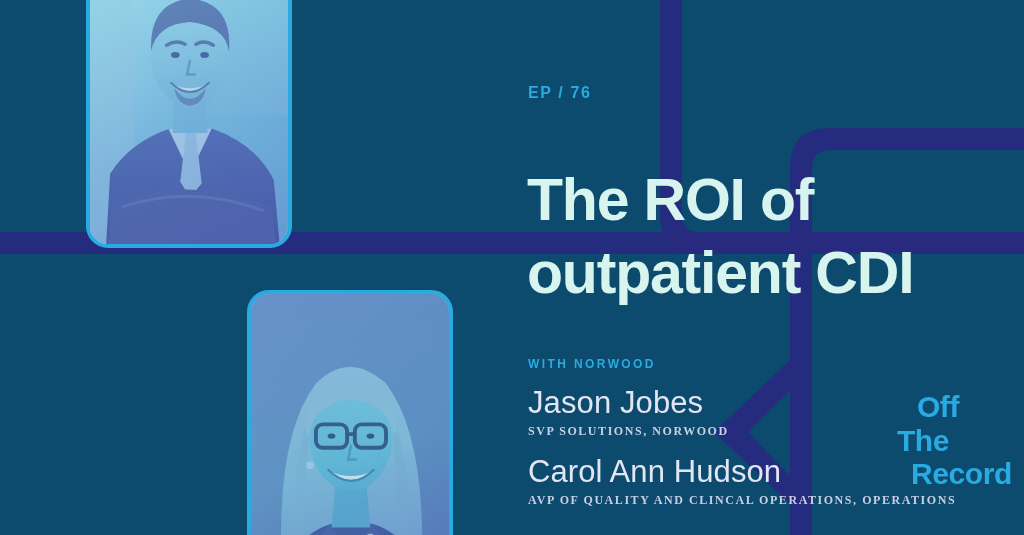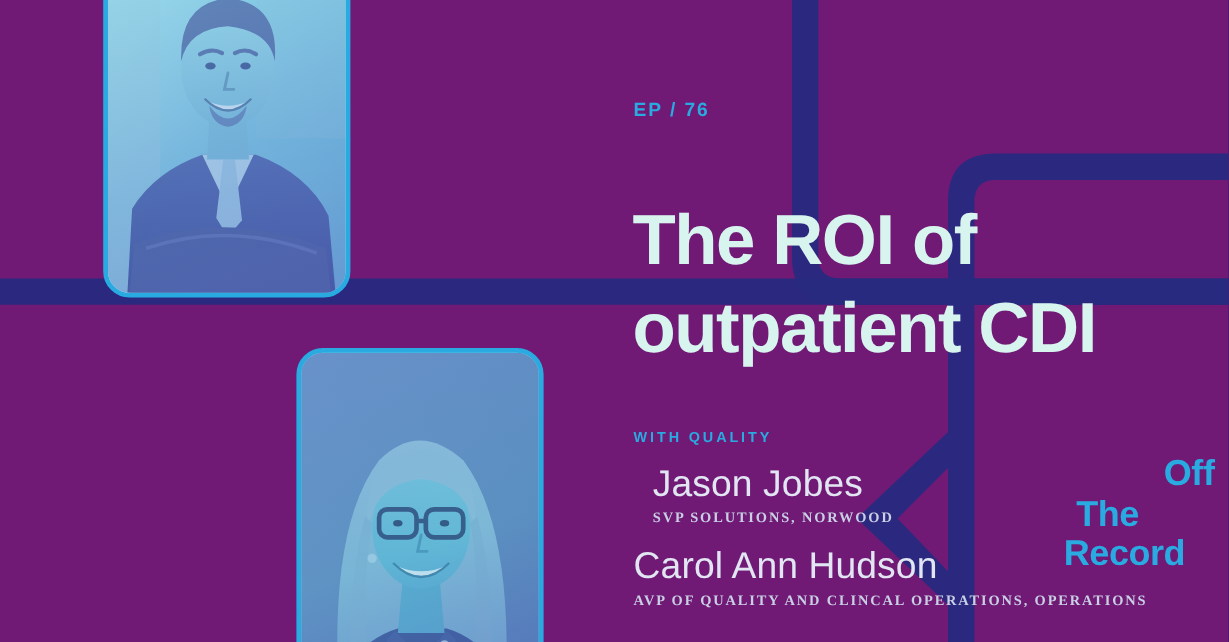--- a/index.html
+++ b/index.html
@@ -9,21 +9,21 @@
   }
   body {
     font-family: "Liberation Sans", sans-serif;
   }
 
   #poster {
     position: relative;
     width: 1024px;
     height: 535px;
     overflow: hidden;
-    background: #701a75;
+    background: #0c4a6e;
     user-select: none;
   }
 
   
   .bg-layer {
     position: absolute;
     inset: 0;
     overflow: hidden;
     pointer-events: none;
   }
@@ -104,21 +104,21 @@
     position: absolute;
     left: 0;
     top: 357px;
     font-size: 12px;
     font-weight: 700;
     letter-spacing: 2.4px;
     color: #29abe2;
   }
 
   .guest { position: absolute; left: 0; }
-  .guest-1 { top: 386px; margin-left: 16px; }
+  .guest-1 { top: 386px; }
   .guest-2 { top: 455px; }
   .guest-name {
     display: block;
     font-size: 31px;
     font-weight: 400;
     letter-spacing: 0.1px;
     color: #e2e5f2;
     line-height: 1.1;
   }
   .guest-role {
@@ -136,23 +136,23 @@
     position: absolute;
     left: 862px;
     top: 378px;
     width: 150px;
     color: #29abe2;
     font-weight: 700;
     font-size: 30px;
     line-height: 1.12;
     letter-spacing: -0.4px;
   }
-  .logo-off    { display: block; text-align: right; padding-left: 2px; }
+  .logo-off    { display: block; text-align: center; padding-left: 2px; margin-top: 12px; }
   .logo-the    { display: block; text-align: center; padding-right: 28px; }
-  .logo-record { display: block; text-align: center; padding-left: 0px; }
+  .logo-record { display: block; text-align: right; padding-left: 0px; }
 </style>
 </head>
 <body>
 
 <div id="poster">
 
   <div class="bg-layer">
     <svg viewBox="0 0 1024 535" xmlns="http://www.w3.org/2000/svg" aria-hidden="true">
       <defs>
         <clipPath id="posterClip">
@@ -308,21 +308,21 @@
 
   <div class="content">
 
     <div class="ep-label">EP / 76</div>
 
     <h1 class="title">
       <span class="title-line">The ROI of</span>
       <span class="title-line">outpatient CDI</span>
     </h1>
 
-    <div class="with-guests">WITH QUALITY</div>
+    <div class="with-guests">WITH NORWOOD</div>
 
     <div class="guest guest-1">
       <span class="guest-name">Jason Jobes</span>
       <span class="guest-role">SVP SOLUTIONS, NORWOOD</span>
     </div>
 
     <div class="guest guest-2">
       <span class="guest-name">Carol Ann Hudson</span>
       <span class="guest-role">AVP OF QUALITY AND CLINCAL OPERATIONS, OPERATIONS</span>
     </div>

